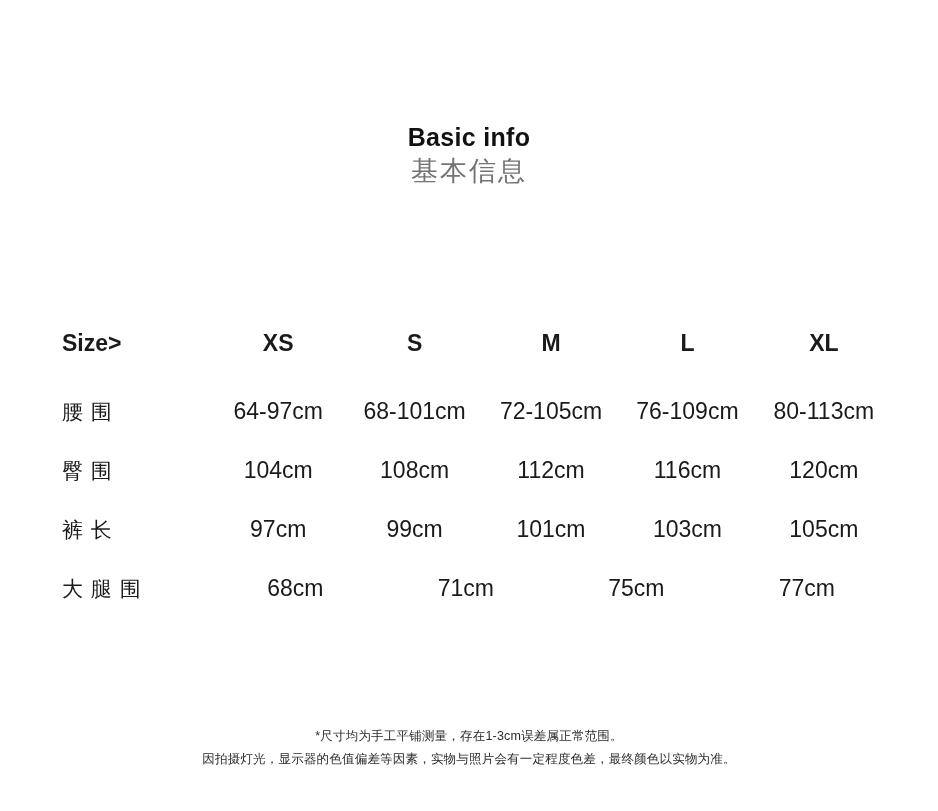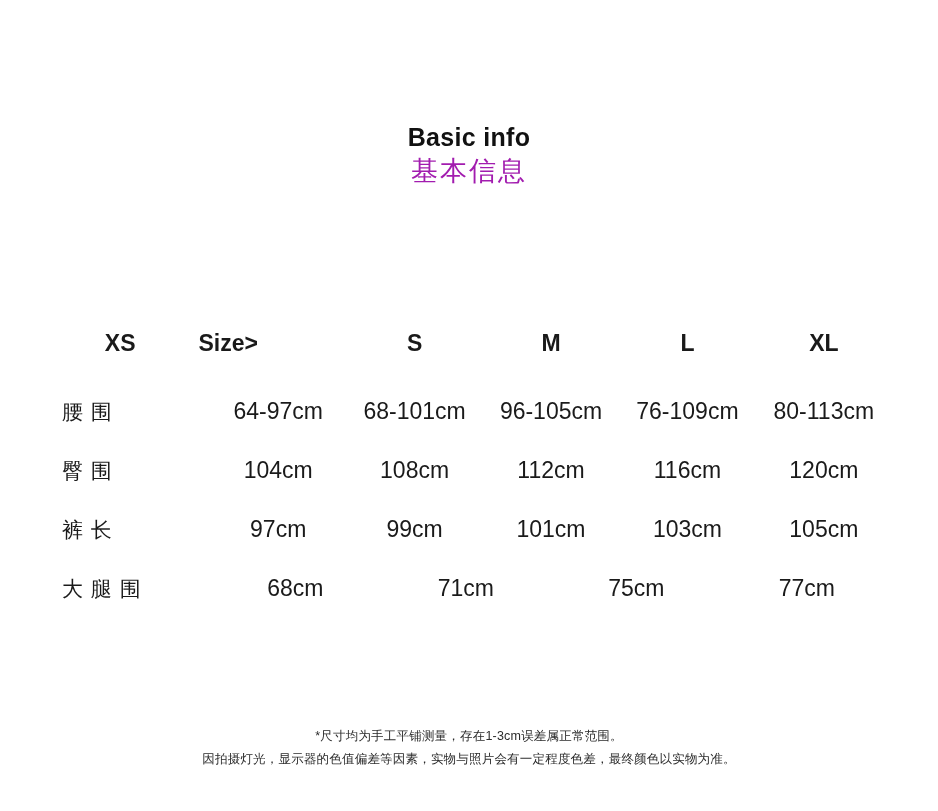--- a/index.html
+++ b/index.html
@@ -33,21 +33,21 @@
     letter-spacing: 0.3px;
     line-height: 30px;
     color: #111;
   }
   .title-cn {
     font-size: 27px;
     font-weight: normal;
     letter-spacing: 2px;
     line-height: 34px;
     margin-top: 2px;
-    color: #a21caf;
+    color: #737373;
   }
   .table {
     position: absolute;
     top: 330px;
     left: 52px;
     width: 840px;
   }
   .row {
     display: flex;
     align-items: baseline;
@@ -109,35 +109,35 @@
 <div class="page">
 
   <div class="title-block">
     <div class="title-en">Basic info</div>
     <div class="title-cn">基本信息</div>
   </div>
 
   <div class="table">
 
     <div class="row header">
+      <div class="cell label">Size&gt;</div>
       <div class="cell val">XS</div>
-      <div class="cell label">Size&gt;</div>
       <div class="cell val">S</div>
       <div class="cell val">M</div>
       <div class="cell val">L</div>
       <div class="cell val">XL</div>
     </div>
 
     <div class="spacer-row"></div>
 
     <div class="row data">
       <div class="cell label">腰 围</div>
       <div class="cell val">64-97cm</div>
       <div class="cell val">68-101cm</div>
-      <div class="cell val">96-105cm</div>
+      <div class="cell val">72-105cm</div>
       <div class="cell val">76-109cm</div>
       <div class="cell val">80-113cm</div>
     </div>
 
     <div class="row data">
       <div class="cell label">臀 围</div>
       <div class="cell val">104cm</div>
       <div class="cell val">108cm</div>
       <div class="cell val">112cm</div>
       <div class="cell val">116cm</div>

